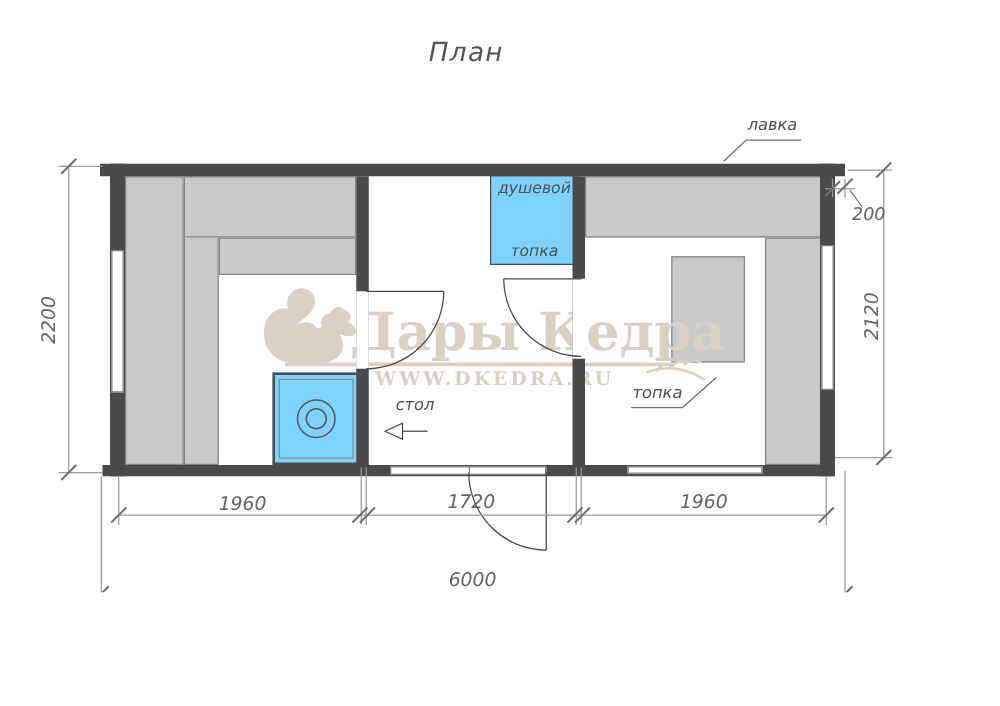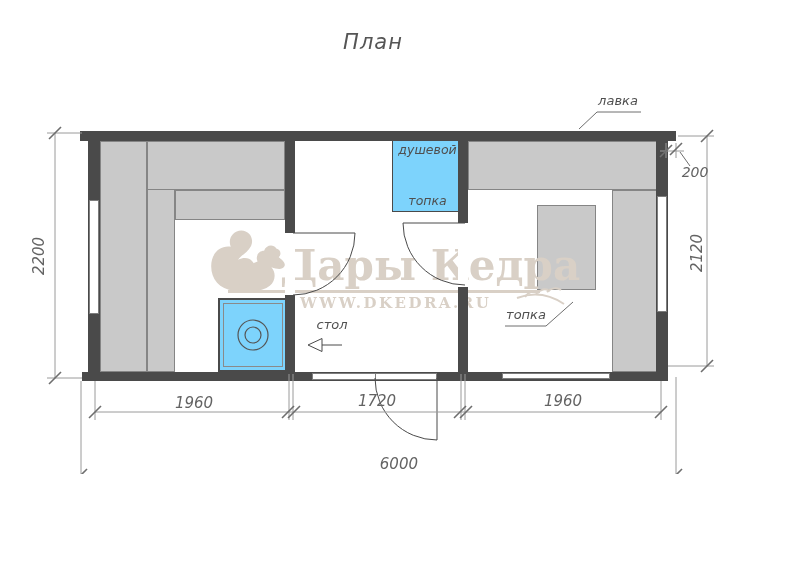--- a/index.html
+++ b/index.html
@@ -161,15 +161,15 @@
   <div class="abs z-text lbl" style="left:588px;top:93px;width:60px;font-style:italic;">лавка</div>
   <div class="abs z-text lbl" style="left:302px;top:317px;width:60px;">стол</div>
   <div class="abs z-text lbl" style="left:496px;top:307px;width:60px;">топка</div>
 
   <div class="abs z-text dim rot" style="left:10px;top:246px;width:60px;height:20px;">2200</div>
   <div class="abs z-text dim rot" style="left:668px;top:243px;width:60px;height:20px;">2120</div>
   <div class="abs z-text dim" style="left:678px;top:164px;width:34px;font-size:14px;">200</div>
   <div class="abs z-text dim" style="left:154px;top:394px;width:80px;">1960</div>
   <div class="abs z-text dim" style="left:337px;top:392px;width:80px;">1720</div>
   <div class="abs z-text dim" style="left:523px;top:392px;width:80px;">1960</div>
-  <div class="abs z-text dim" style="left:338px;top:455px;width:80px;text-align:right;">6000</div>
+  <div class="abs z-text dim" style="left:338px;top:455px;width:80px;">6000</div>
 
 </div>
 
 </body></html>

